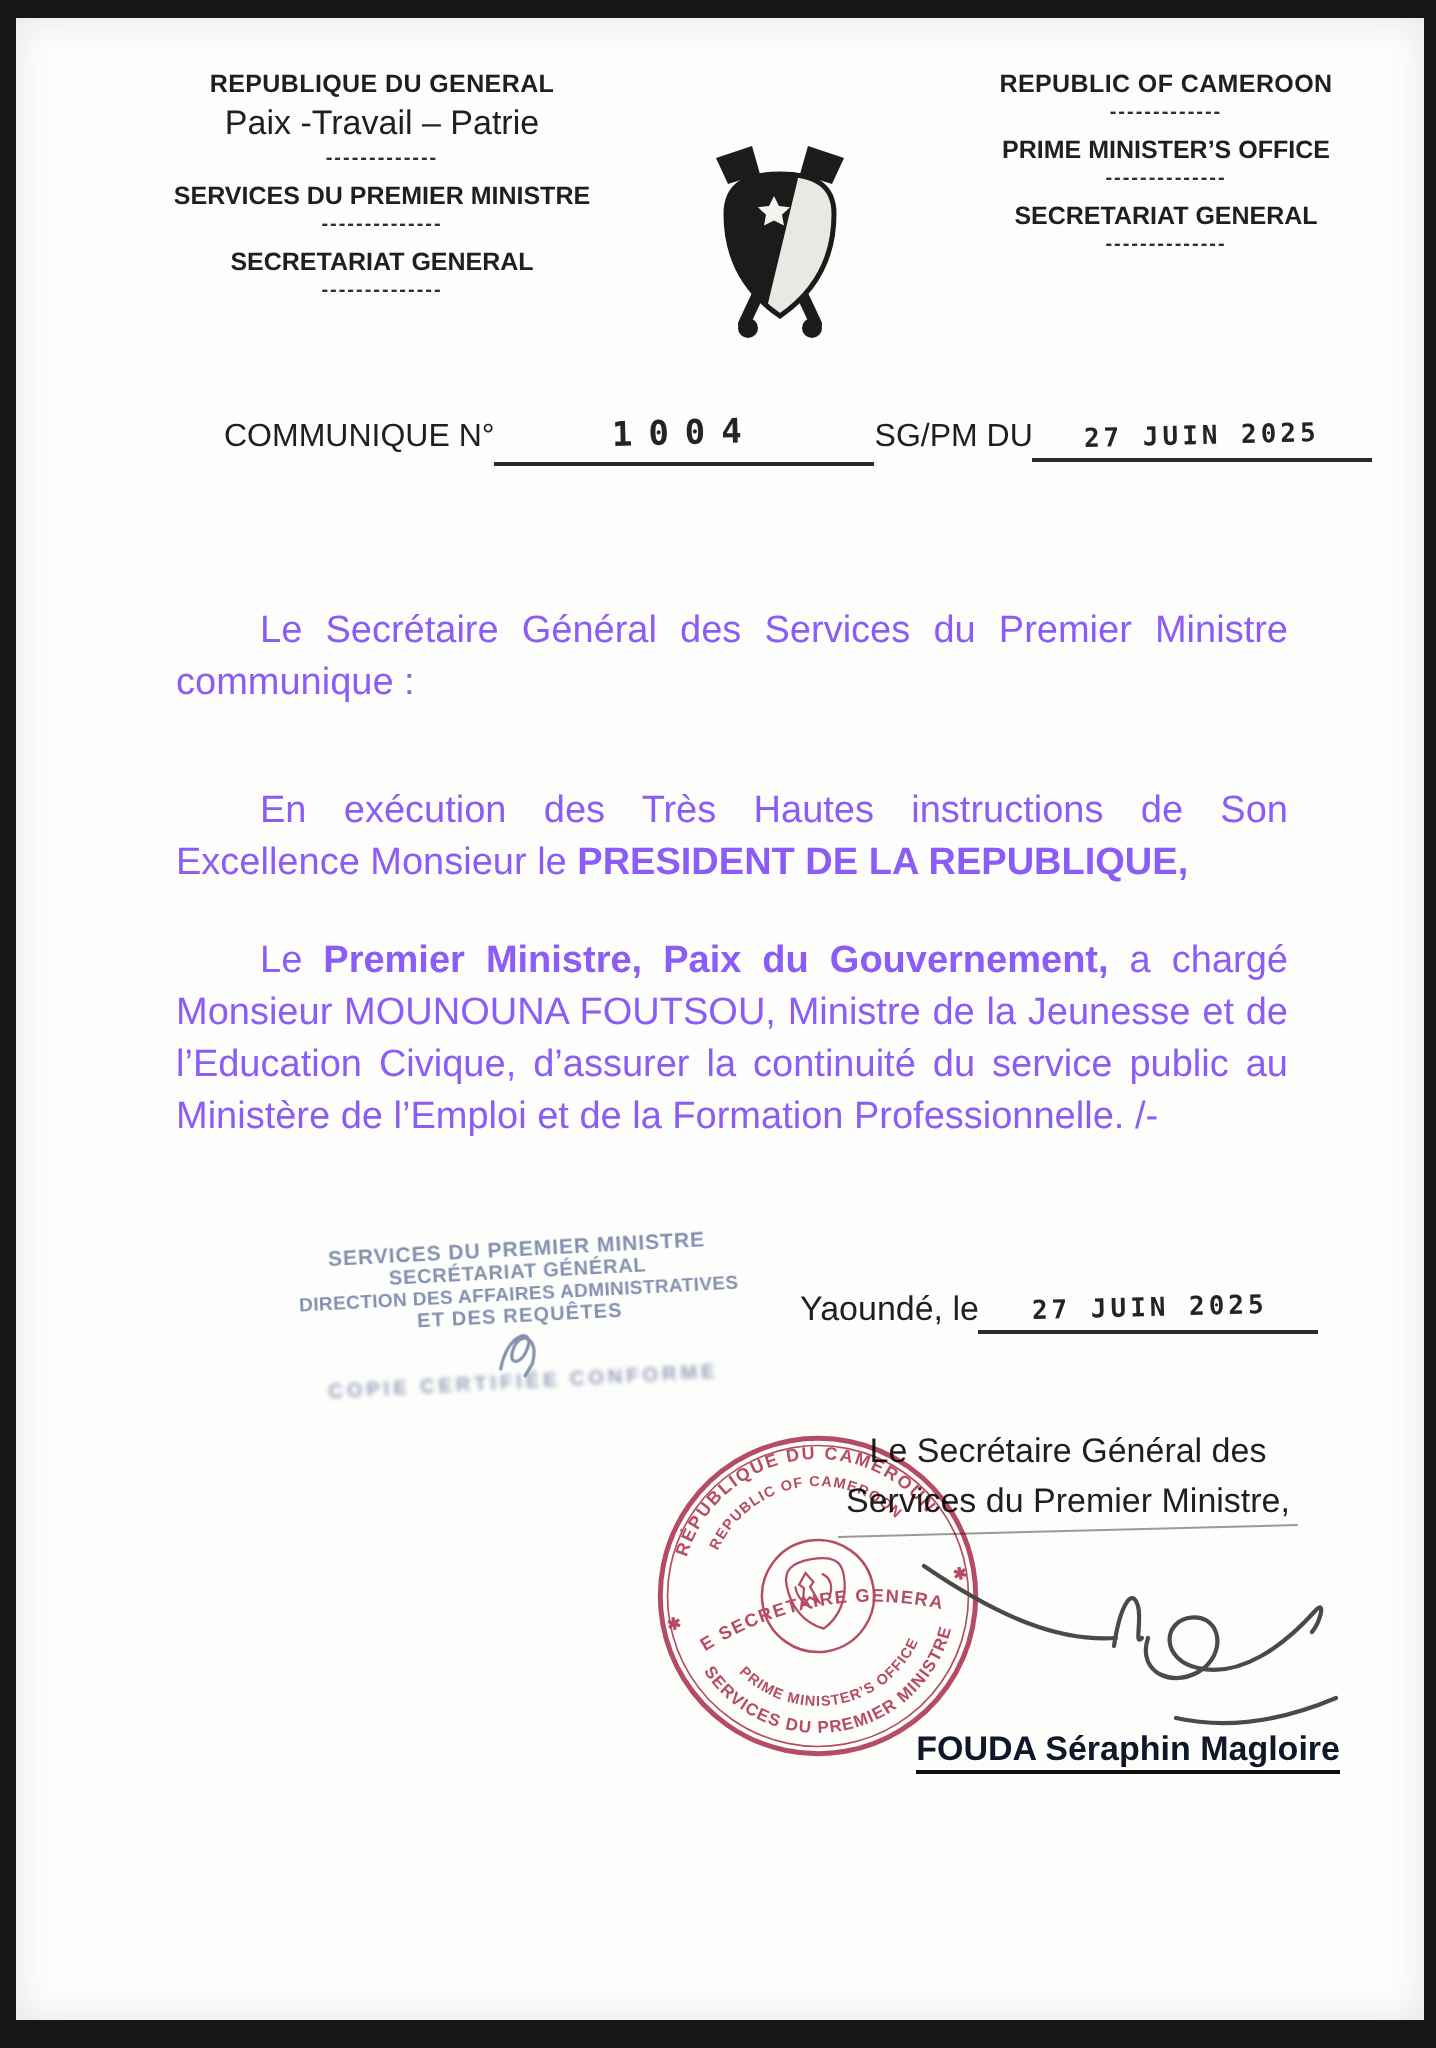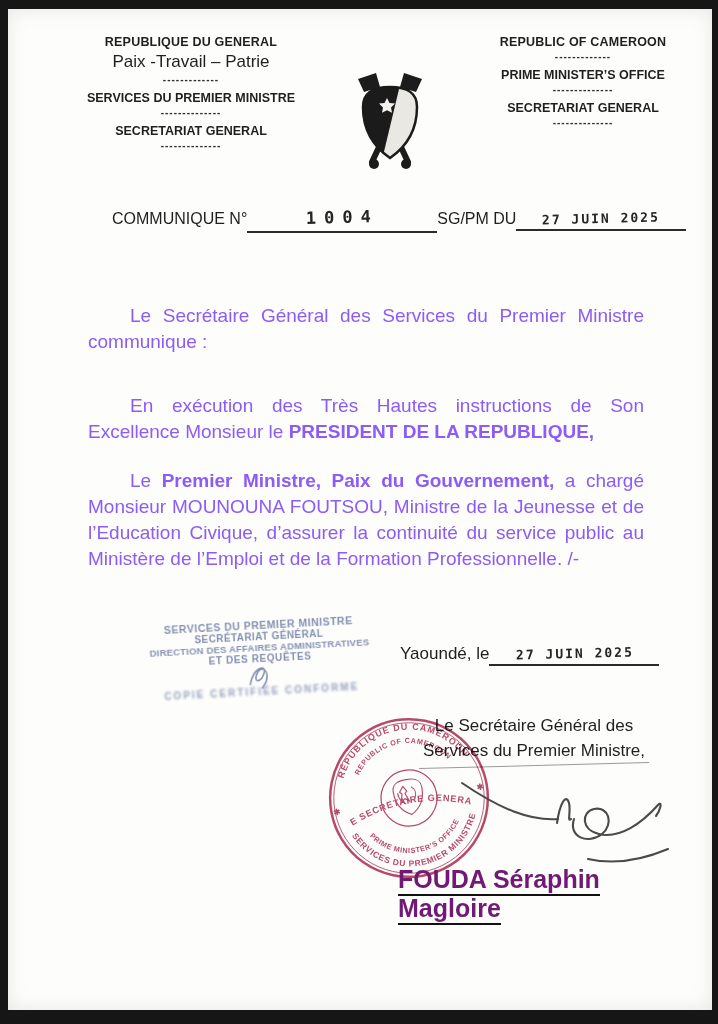--- a/index.html
+++ b/index.html
@@ -49,22 +49,22 @@
   .admin-certify { font-size:10px; letter-spacing:2px; filter:blur(1.1px); opacity:.85; }
   
   .date-line { position:absolute; top:634px; left:392px; display:flex; align-items:flex-end; font-size:17px; white-space:nowrap; }
   .date-line .ref-label { padding-bottom:2px; }
   
   .sign-block { position:absolute; top:704px; left:390px; width:272px; text-align:center; font-size:17px; line-height:25px; }
   .sig-underline { height:1px; background:#9a9a9a; width:230px; margin:2px auto 0; transform:rotate(-1.5deg); }
   .sig-scribble { position:absolute; top:752px; left:452px; }
   .round-stamp { position:absolute; top:706px; left:318px; mix-blend-mode:multiply; opacity:.92; }
   .sig-name {
-    position:absolute; top:856px; left:390px; width:272px; text-align:left;
-    font-size:25px; font-weight:bold; color:#701a75;
+    position:absolute; top:856px; left:390px; width:272px; text-align:right;
+    font-size:17px; font-weight:bold; color:#0f172a;
   }
   .sig-name span { border-bottom:2.5px solid #111; padding-bottom:1px; }
   
   .rs-text { fill:#b23b5c; font-family:"Liberation Sans", sans-serif; font-weight:bold; }
 </style>
 </head>
 <body>
 
 <div class="page">
 

